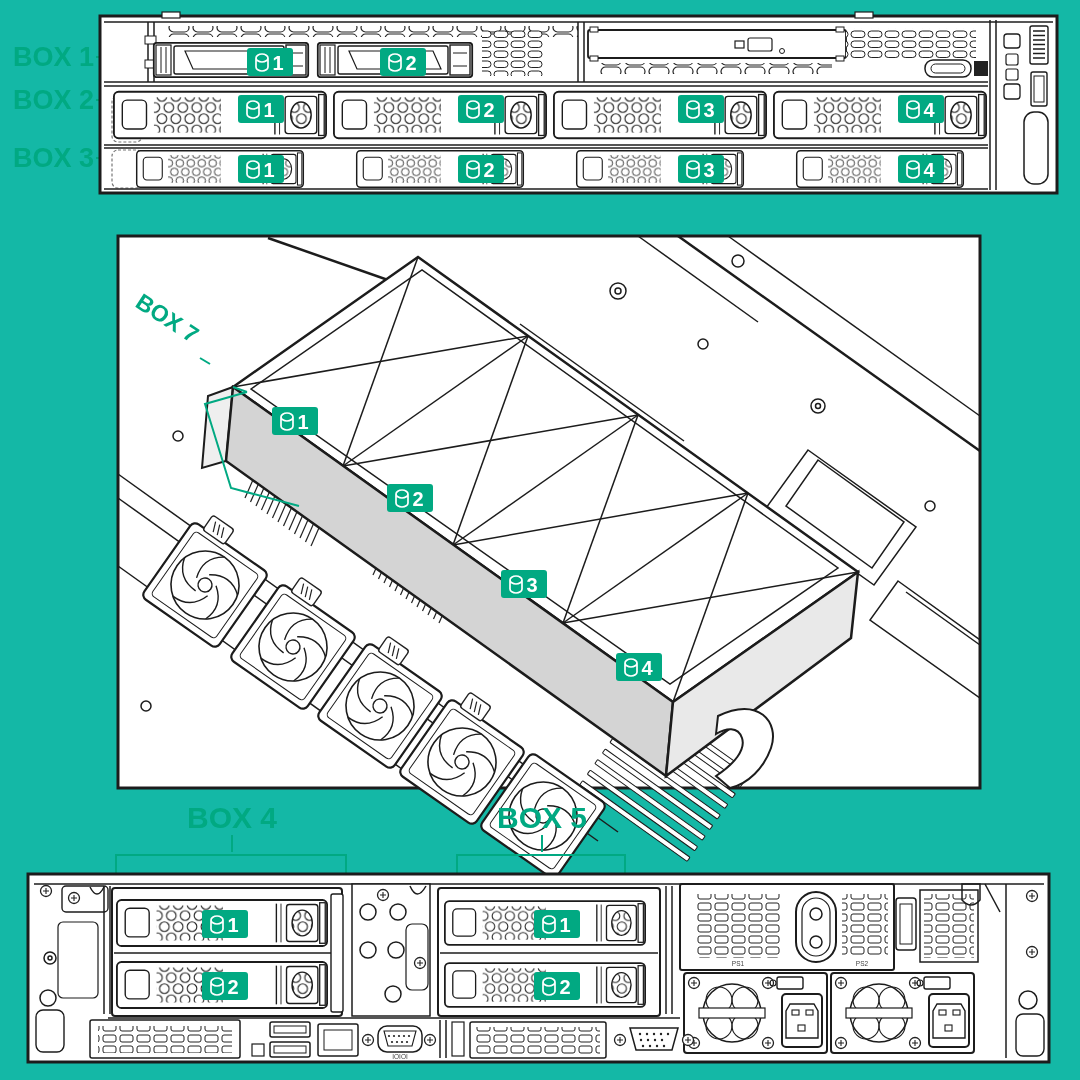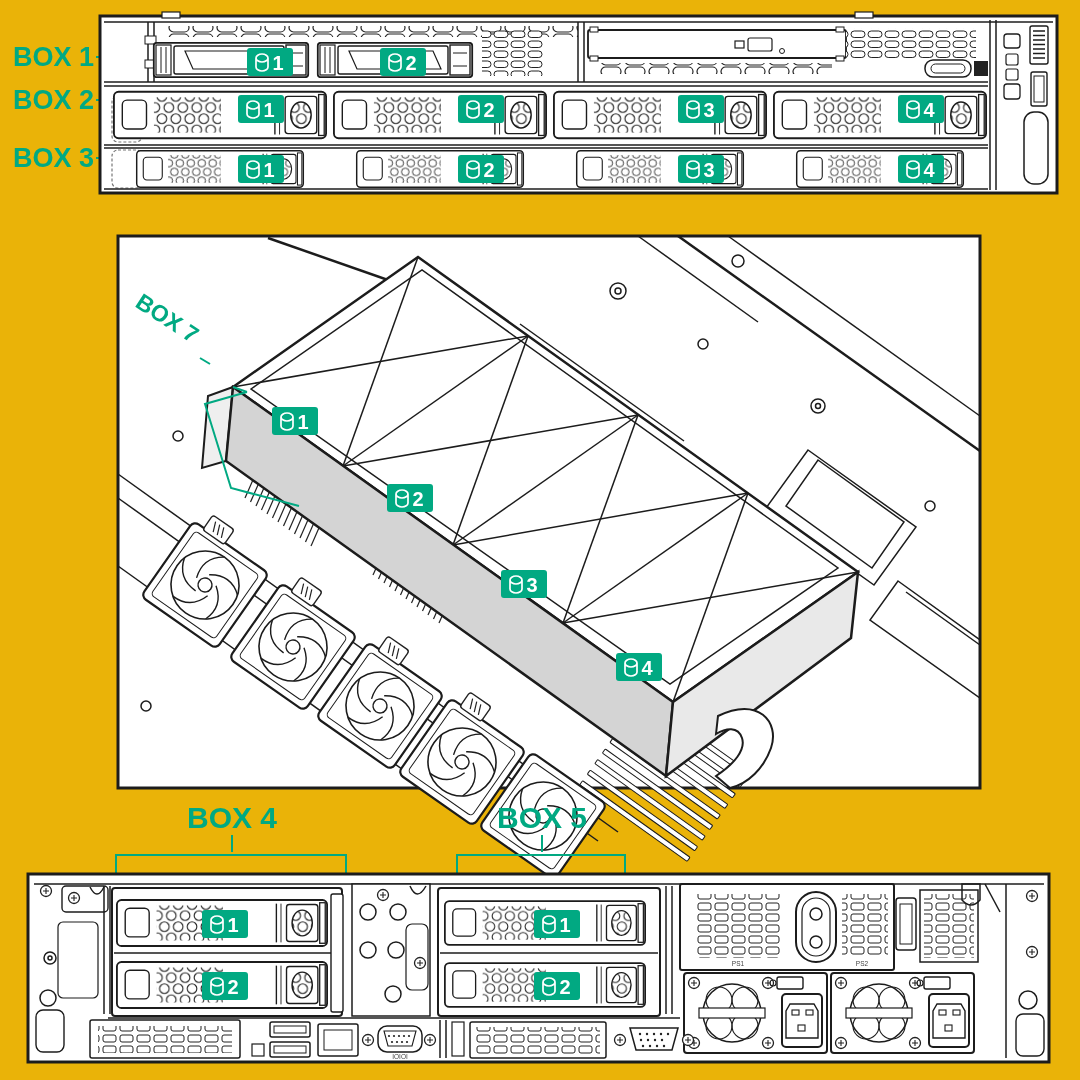--- a/index.html
+++ b/index.html
@@ -1,16 +1,16 @@
 <!DOCTYPE html>
 <html><head>
 <meta charset="utf-8">
 <style>
   html,body{margin:0;padding:0;background:#ffffff;}
-  .stage{position:relative;width:1080px;height:1080px;background:#eab308;overflow:hidden;}
+  .stage{position:relative;width:1080px;height:1080px;background:#14b8a6;overflow:hidden;}
   svg{display:block;}
   .ln{stroke:#1c1c1c;fill:none;stroke-width:1.5;}
   .ln2{stroke:#1c1c1c;fill:none;stroke-width:2.5;}
   .fw{fill:#fff;stroke:#1c1c1c;}
   .lbl{font:bold 27px "Liberation Sans",sans-serif;fill:#01A982;}
   .lblr{font:bold 30px "Liberation Sans",sans-serif;fill:#01A982;}
   .lbl7{font:bold 23px "Liberation Sans",sans-serif;fill:#01A982;}
   .grn{stroke:#01A982;stroke-width:2;fill:none;}
   .bt{font:bold 20px "Liberation Sans",sans-serif;fill:#ffffff;text-anchor:middle;}
   .tiny{font:6.5px "Liberation Sans",sans-serif;fill:#444;text-anchor:middle;}

